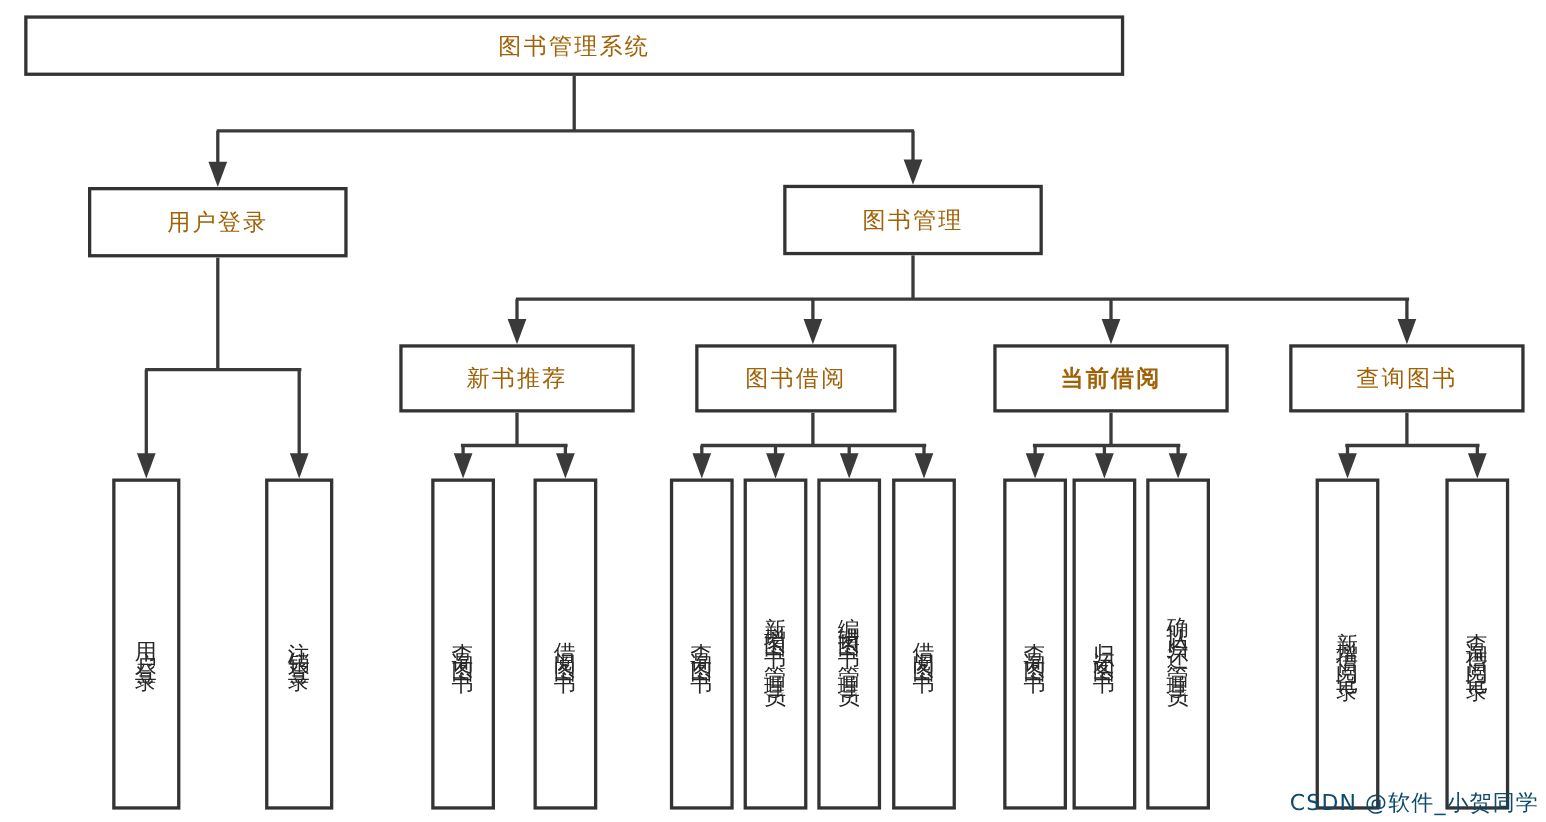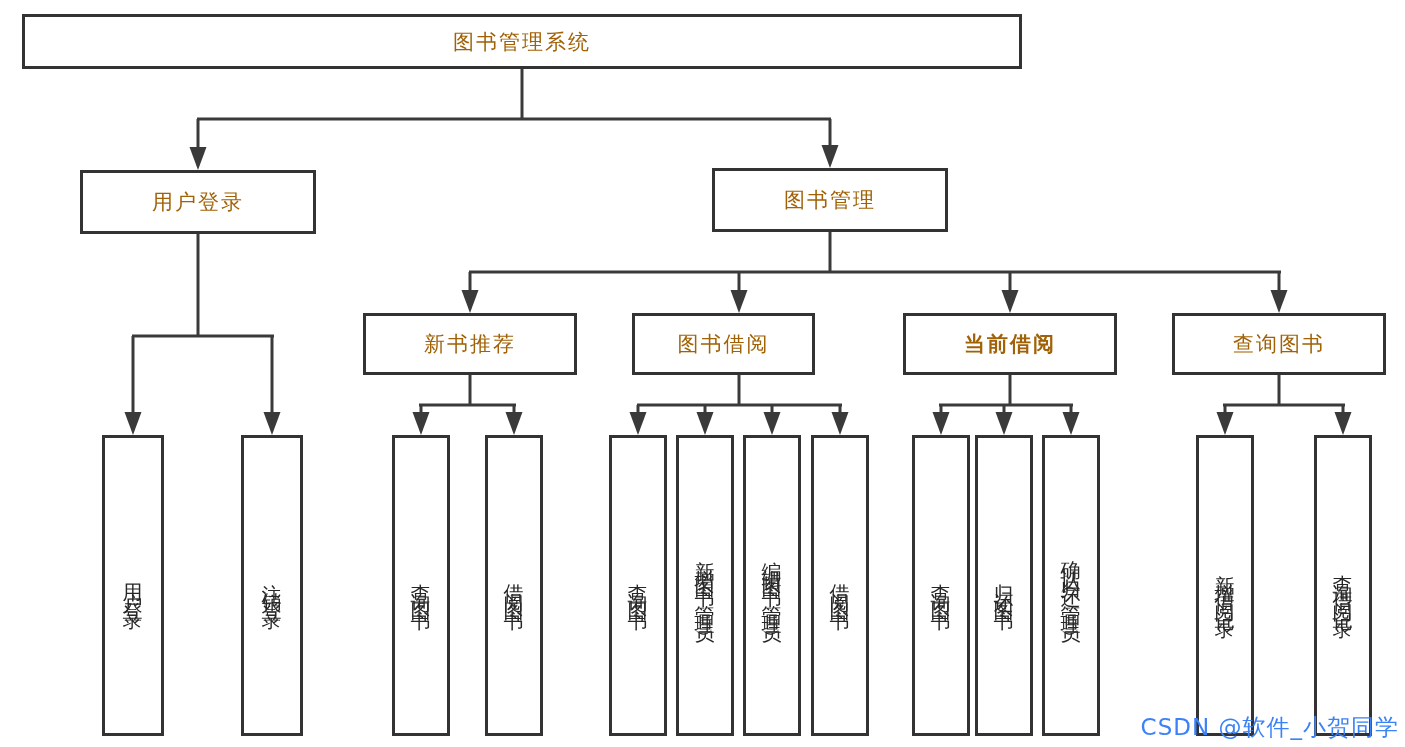--- a/index.html
+++ b/index.html
@@ -47,22 +47,22 @@
     font-size: 20px;
     letter-spacing: 9px;
     color: #272727;
     z-index: 2;
     line-height: 1;
   }
   .watermark {
     position: absolute;
     right: 6px;
     bottom: 4px;
-    font-size: 23px;
-    color: #3b82f6;
+    font-size: 20px;
+    color: #0c4a6e;
     letter-spacing: 1px;
     z-index: 5;
     white-space: nowrap;
   }
 </style>
 </head>
 <body>
 
 <div id="canvas">
 

